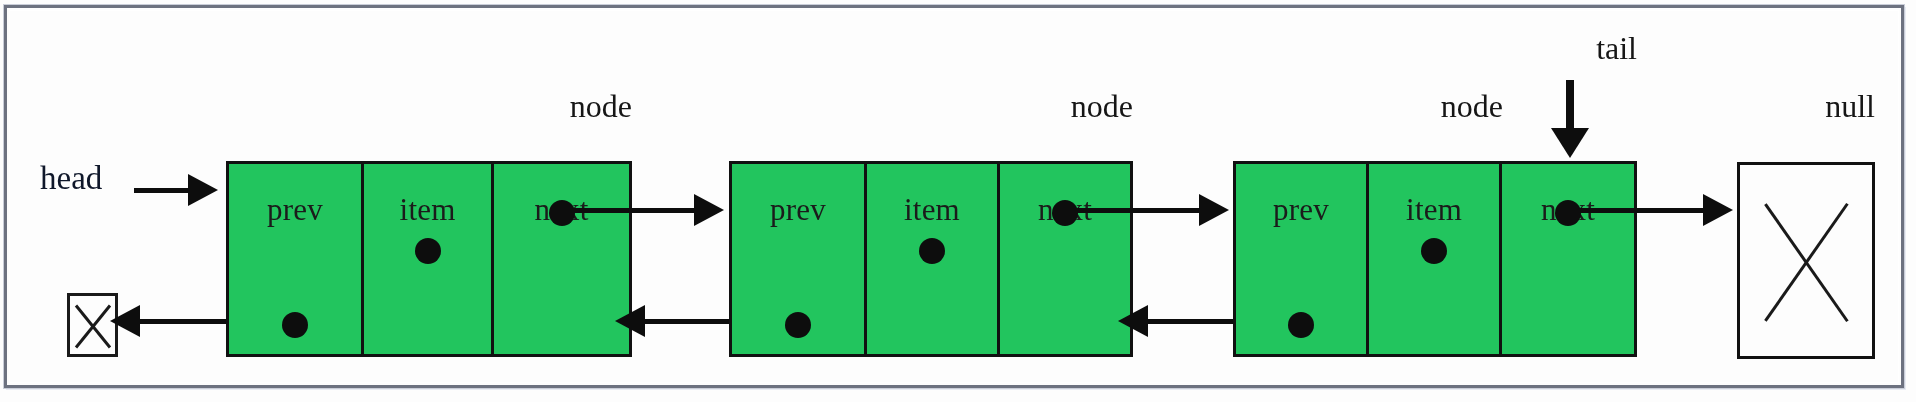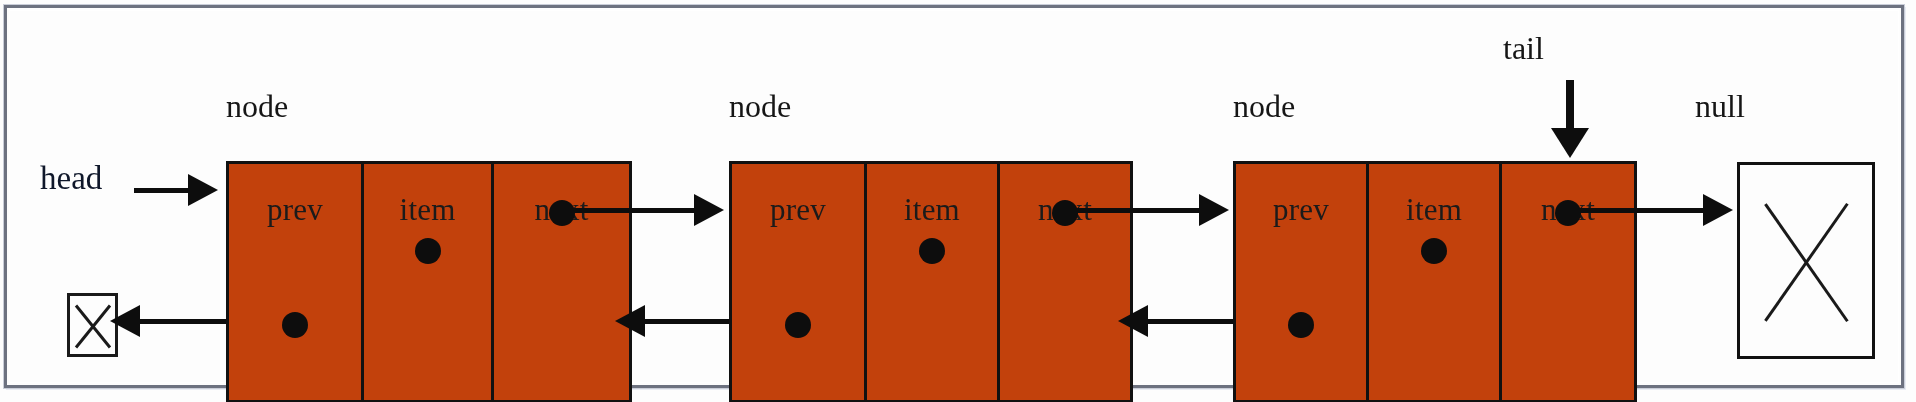--- a/index.html
+++ b/index.html
@@ -35,25 +35,25 @@
     bottom: 2px;
     background: #fdfdfd;
     border: 1px solid #ffffff;
     box-sizing: border-box;
   }
 
   
   .node-box {
     position: absolute;
     top: 161px;
-    height: 242px;
+    height: 196px;
     border: 3px solid #111111;
     box-sizing: border-box;
     display: flex;
-    background: #c2410c;
+    background: #22c55e;
   }
   .cell {
     position: relative;
     height: 100%;
     border-right: 3px solid #111111;
     box-sizing: border-box;
     display: block;
   }
   .cell:last-child { border-right: none; }
   .cell-label {
@@ -78,21 +78,21 @@
   .dot.next-dot  { left: 50%; margin-left: -13px; top: 36px; }
   .dot.item-dot  { left: 50%; margin-left: -13px; top: 74px; }
   .dot.prev-dot  { left: 50%; margin-left: -13px; top: 148px; }
 
   
   .caption {
     position: absolute;
     font-size: 32px;
     color: #161616;
     white-space: nowrap;
-    text-align: left;
+    text-align: right;
   }
 
   
   .null-box {
     position: absolute;
     left: 1737px;
     top: 162px;
     width: 138px;
     height: 197px;
     border: 3px solid #111111;
@@ -269,19 +269,19 @@
     </div>
   </div>
 
   <div class="caption" style="left:1503px; top:30px; width:134px;">tail</div>
   <div class="vline" style="left:1566px; top:80px; height:52px;"></div>
   <div class="arrow-down" style="left:1551px; top:128px;"></div>
 
   <div class="hline" style="left:1578px; top:208px; width:127px;"></div>
   <div class="arrow-right" style="left:1703px; top:194px;"></div>
 
-  <div class="caption" style="left:1695px; top:88px; width:138px;">null</div>
+  <div class="caption" style="left:1737px; top:88px; width:138px;">null</div>
   <div class="null-box">
     <div class="x-line x1"></div>
     <div class="x-line x2"></div>
   </div>
 
 </div>
 
 </body></html>

